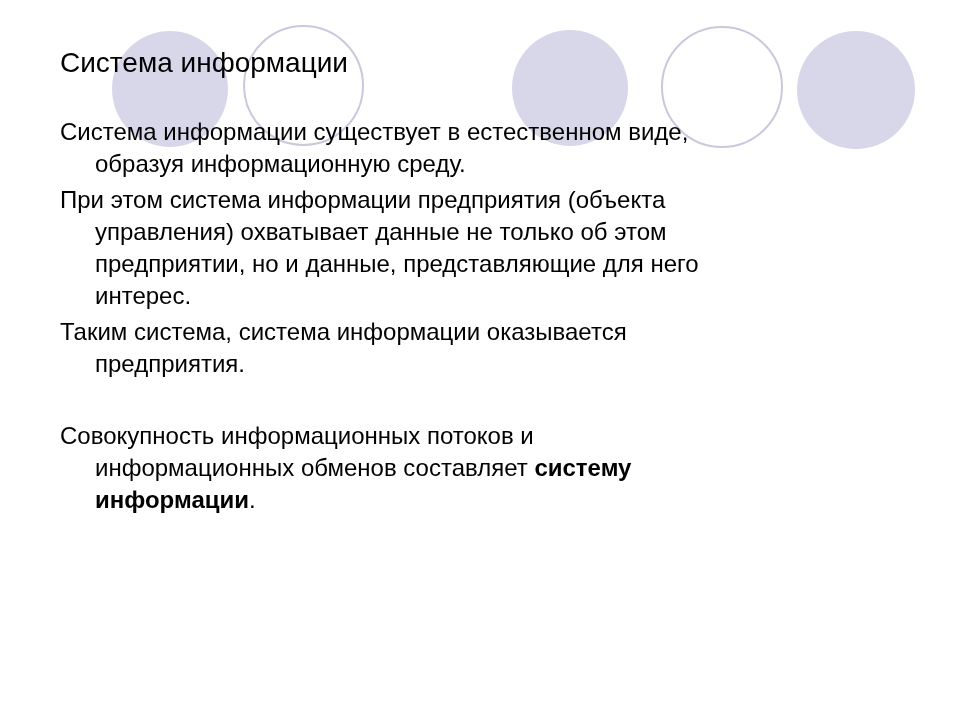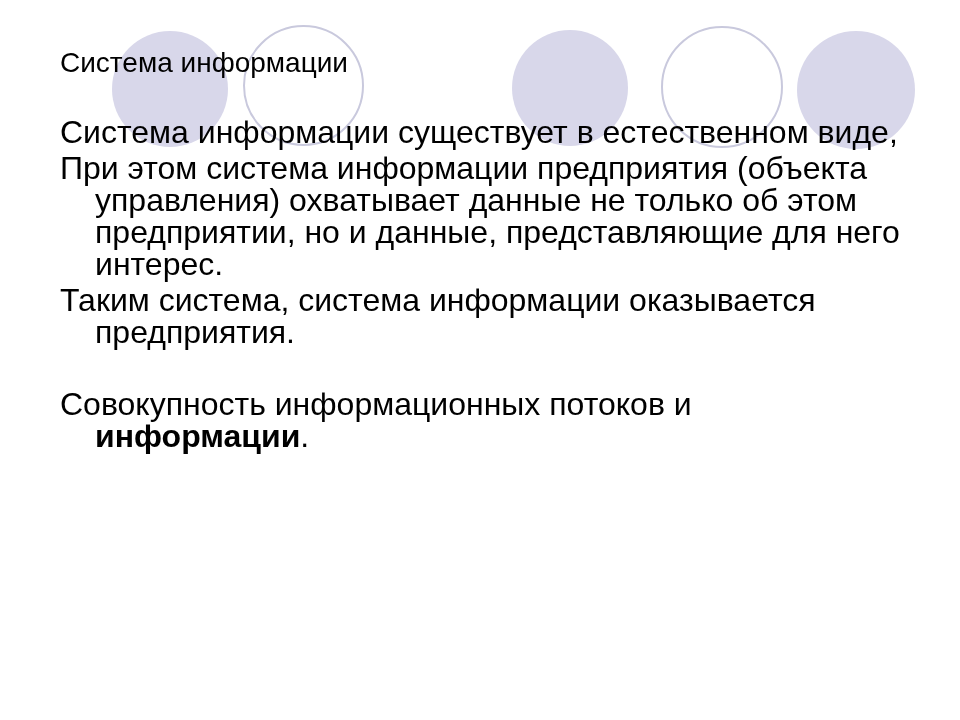--- a/index.html
+++ b/index.html
@@ -35,21 +35,21 @@
   .body-text {
     position: absolute;
     left: 60px;
     top: 116px;
     width: 880px;
     z-index: 1;
   }
   .para { margin: 0 0 4px 0; }
   .para.empty { height: 32px; }
   .line {
-    font-size: 32px;
+    font-size: 24px;
     line-height: 32px;
     white-space: pre;
   }
   .line.cont { padding-left: 35px; }
   .bold { font-weight: bold; }
 </style>
 </head>
 <body>
 
 <div class="slide">
@@ -57,30 +57,32 @@
       <div class="circle filled c0"></div>
       <div class="circle outline c1"></div>
       <div class="circle filled c2"></div>
       <div class="circle outline c3"></div>
       <div class="circle filled c4"></div>
     </div>
   <h1 class="title">Система информации</h1>
   <div class="body-text">
       <div class="para">
         <div class="line"><span>Система информации существует в естественном виде,</span></div>
+        <div class="line cont"><span>образуя информационную среду.</span></div>
       </div>
       <div class="para">
         <div class="line"><span>При этом система информации предприятия (объекта</span></div>
         <div class="line cont"><span>управления) охватывает данные не только об этом</span></div>
         <div class="line cont"><span>предприятии, но и данные, представляющие для него</span></div>
         <div class="line cont"><span>интерес.</span></div>
       </div>
       <div class="para">
         <div class="line"><span>Таким система, система информации оказывается</span></div>
         <div class="line cont"><span>предприятия.</span></div>
       </div>
       <div class="para empty"></div>
       <div class="para">
         <div class="line"><span>Совокупность информационных потоков и</span></div>
+        <div class="line cont"><span>информационных обменов составляет </span><span class="bold">систему</span></div>
         <div class="line cont"><span class="bold">информации</span><span>.</span></div>
       </div>
     </div>
 </div>
 
 </body></html>

